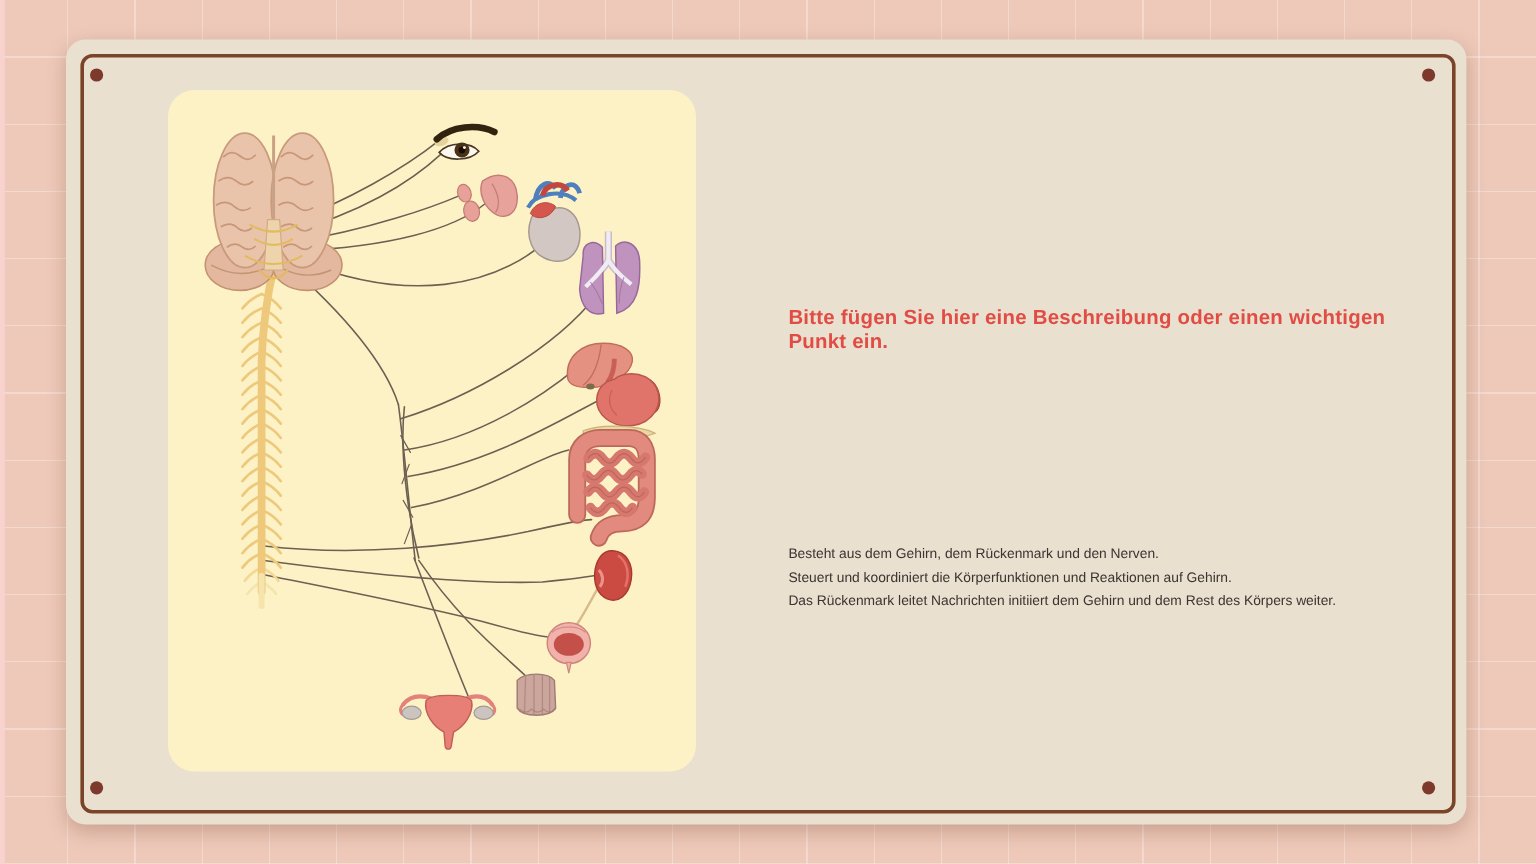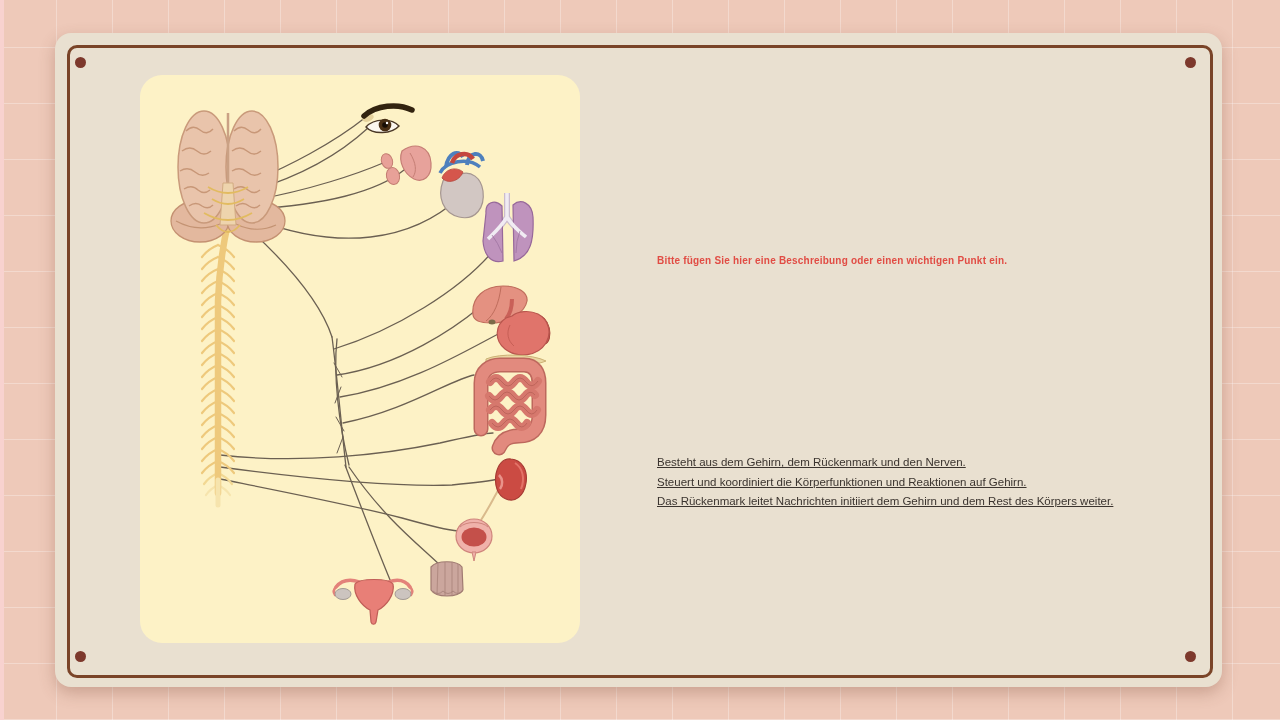--- a/index.html
+++ b/index.html
@@ -19,22 +19,22 @@
   .dot-tr{left:1130px;top:24px;}
   .dot-bl{left:20px;top:618px;}
   .dot-br{left:1130px;top:618px;}
   .art-card{position:absolute;left:85px;top:42px;width:440px;height:568px;
     background:#fdf2c6;border-radius:22px;overflow:hidden;}
   .art-card svg{display:block;}
   .title{position:absolute;left:602px;top:64px;width:440px;margin:0;
     font-size:51px;line-height:1.46;font-weight:700;color:#6f2b21;
     word-break:break-all;overflow-wrap:anywhere;letter-spacing:0;}
   .subtitle{position:absolute;left:602px;top:222px;width:500px;margin:0;
-    font-size:10px;font-weight:700;color:#e14c44;letter-spacing:.2px;}
-  .bodytext{position:absolute;left:602px;top:420px;width:478px;color:#3b342f;text-decoration:underline;}
+    font-size:17px;font-weight:700;color:#e14c44;letter-spacing:.2px;}
+  .bodytext{position:absolute;left:602px;top:420px;width:478px;color:#3b342f;}
   .bodytext p{margin:0;font-size:11.5px;line-height:19.5px;font-weight:400;}
 </style>
 </head>
 <body>
 
 <div class="stage">
   <div class="edge-strip"></div>
 
   <div class="slide">
     <div class="frame"></div>

